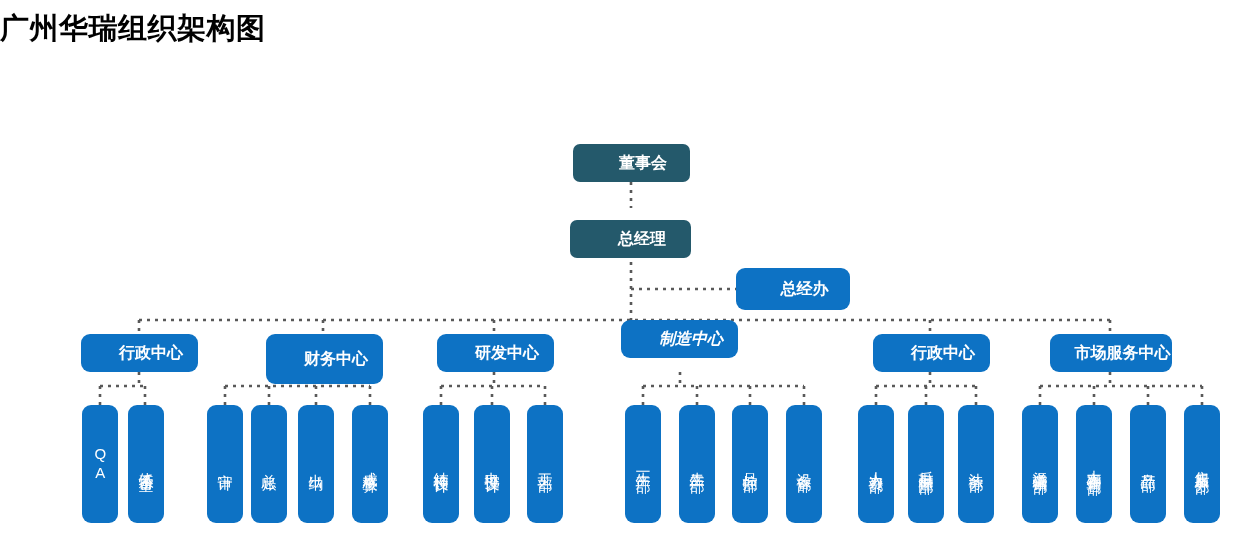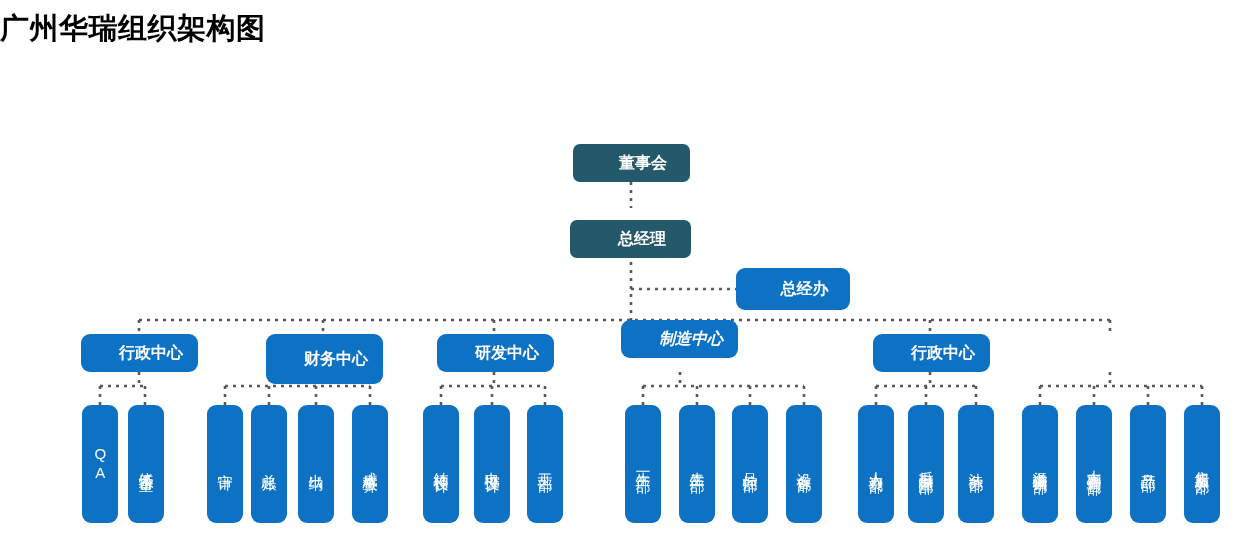--- a/index.html
+++ b/index.html
@@ -182,20 +182,23 @@
   </div>
 
   <div class="node dept" style="left:621px; top:320px; width:117px; height:38px;font-style:italic;">
     <span>制造中心</span>
   </div>
 
   <div class="node dept" style="left:873px; top:334px; width:117px; height:38px;">
     <span>行政中心</span>
   </div>
 
+  <div class="node dept" style="left:1050px; top:334px; width:122px; height:38px;">
+    <span>市场服务中心</span>
+  </div>
 
   <div class="node leaf" style="left:82px; top:405px; width:36px; height:118px;">
     <span class="leaf-label">QA</span>
   </div>
   <div class="node leaf" style="left:128px; top:405px; width:36px; height:118px;">
     <span class="leaf-label">体系审查</span>
   </div>
 
   <div class="node leaf" style="left:207px; top:405px; width:36px; height:118px;">
     <span class="leaf-label">审计</span>

